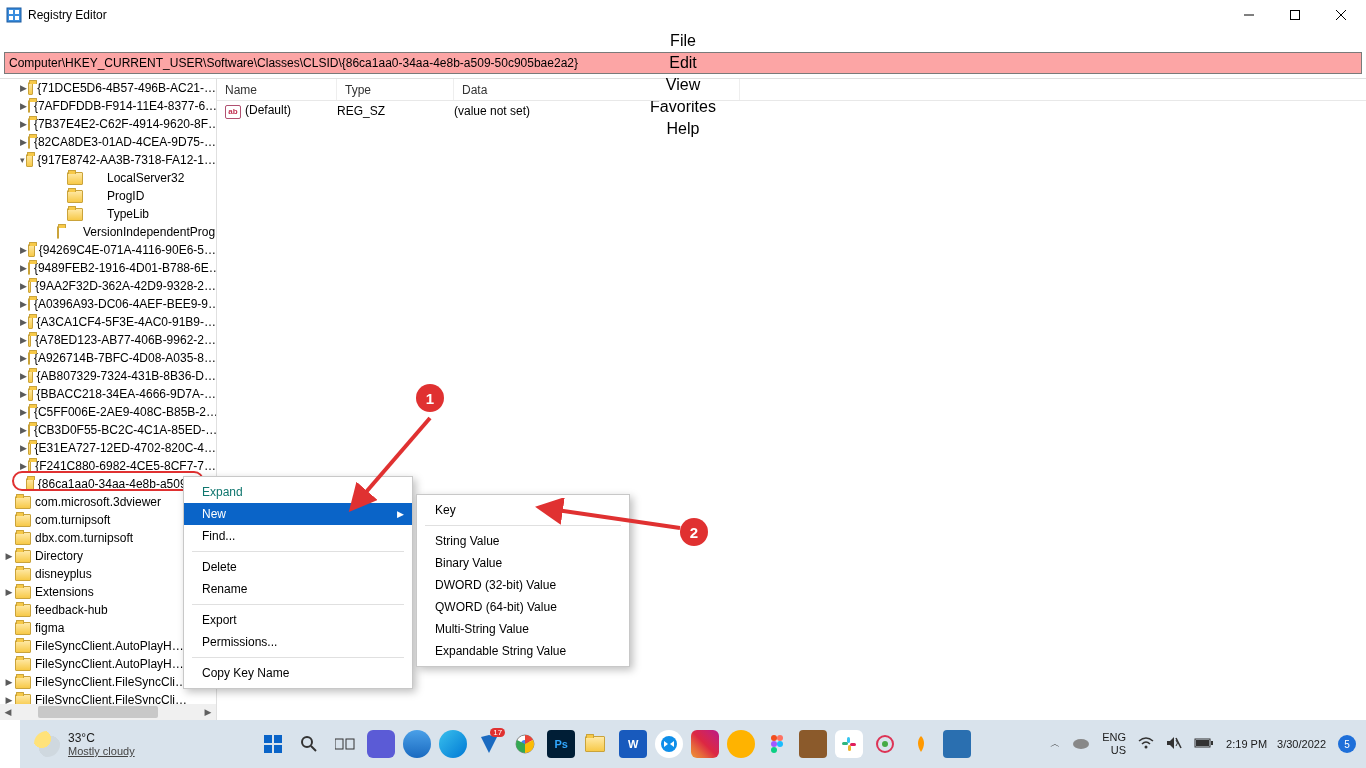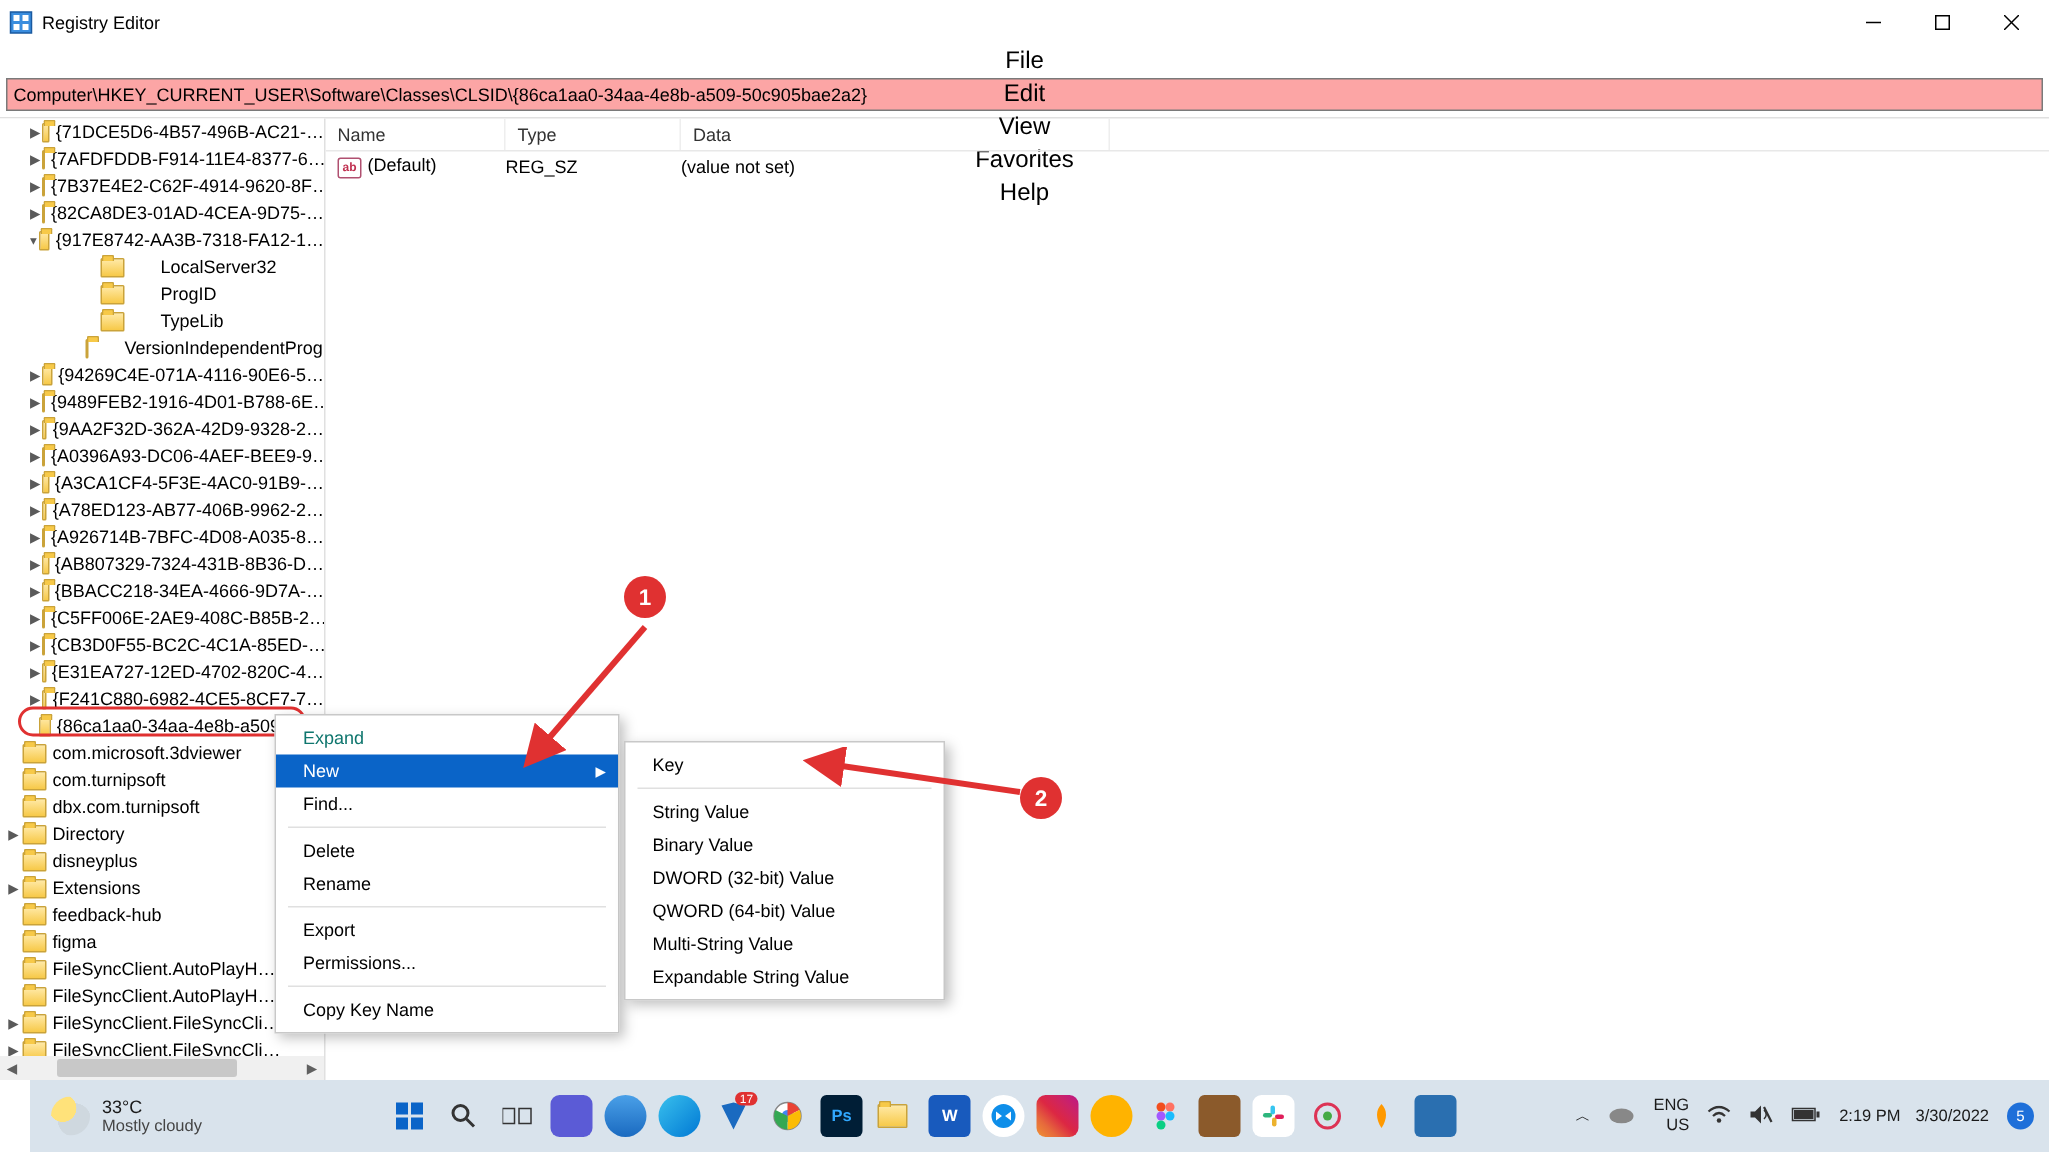--- a/index.html
+++ b/index.html
@@ -394,21 +394,21 @@
       </marker>
     </defs>
   <line x1="145" y1="30" x2="8" y2="10" stroke="#e03131" stroke-width="4" marker-end="url(#ah2)"></line>
 </svg>
 
 <div class="taskbar">
   <div class="tb-left">
     <div class="weather-icon"></div>
     <div>
       <div style="font-size:12px;">33°C</div>
-      <div style="font-size:11px;color:#444;">Mostly cloudy</div>
+      <div style="font-size:11px;color:#444;text-decoration:underline;">Mostly cloudy</div>
     </div>
   </div>
   <div class="tb-center">
     <div class="tb-icon">
         <svg width="20" height="20">
           <rect x="1" y="1" width="8" height="8" fill="#0a64c8"></rect>
           <rect x="11" y="1" width="8" height="8" fill="#0a64c8"></rect>
           <rect x="1" y="11" width="8" height="8" fill="#0a64c8"></rect>
           <rect x="11" y="11" width="8" height="8" fill="#0a64c8"></rect>
         </svg>

